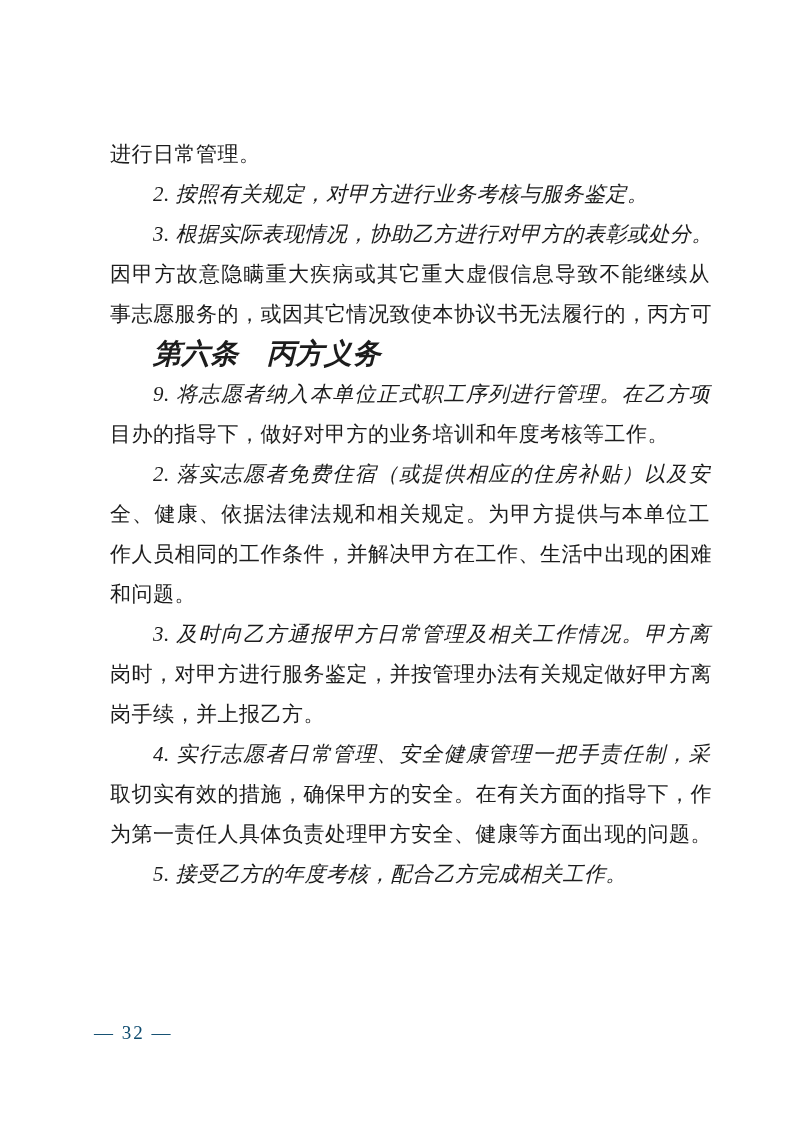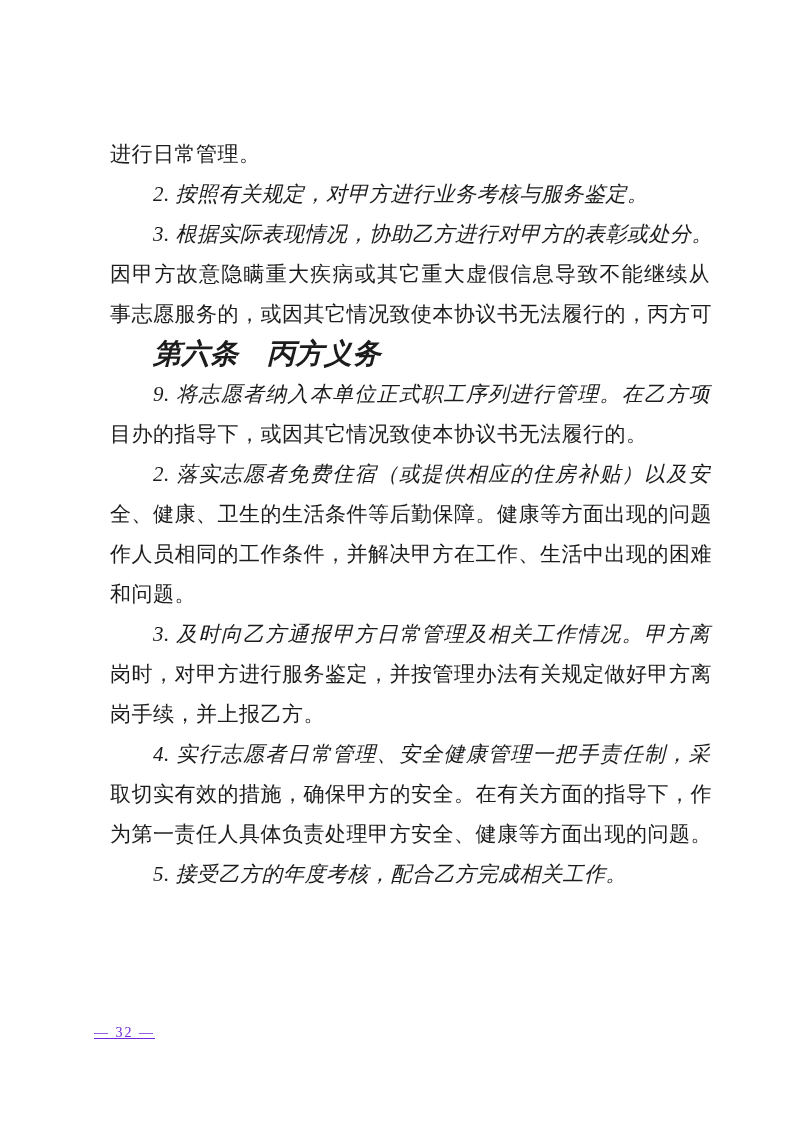--- a/index.html
+++ b/index.html
@@ -40,43 +40,42 @@
   }
   .heading {
     font-family: "Liberation Sans", "DejaVu Sans", sans-serif;
     font-weight: bold;
     font-size: 28px;
   }
   .folio {
     position: absolute;
     left: 94px;
     top: 1018px;
-    font-size: 14px;
+    font-size: 19px;
     line-height: 30px;
     letter-spacing: 2px;
-    color: #6d28d9;
+    color: #0c4a6e;
     font-family: "Liberation Serif", "DejaVu Serif", serif;
-    text-decoration: underline;
   }
 </style>
 </head>
 <body>
 
 <div class="page">
   <div class="content">
     <div class="line">进行日常管理。</div>
     <div class="line indent">2. 按照有关规定，对甲方进行业务考核与服务鉴定。</div>
     <div class="line indent">3. 根据实际表现情况，协助乙方进行对甲方的表彰或处分。</div>
     <div class="line fill">因甲方故意隐瞒重大疾病或其它重大虚假信息导致不能继续从</div>
     <div class="line fill">事志愿服务的，或因其它情况致使本协议书无法履行的，丙方可</div>
     <div class="line indent heading">第六条　丙方义务</div>
     <div class="line indent fill">9. 将志愿者纳入本单位正式职工序列进行管理。在乙方项</div>
-    <div class="line">目办的指导下，或因其它情况致使本协议书无法履行的。</div>
+    <div class="line">目办的指导下，做好对甲方的业务培训和年度考核等工作。</div>
     <div class="line indent fill">2. 落实志愿者免费住宿（或提供相应的住房补贴）以及安</div>
-    <div class="line fill">全、健康、卫生的生活条件等后勤保障。健康等方面出现的问题</div>
+    <div class="line fill">全、健康、依据法律法规和相关规定。为甲方提供与本单位工</div>
     <div class="line fill">作人员相同的工作条件，并解决甲方在工作、生活中出现的困难</div>
     <div class="line">和问题。</div>
     <div class="line indent fill">3. 及时向乙方通报甲方日常管理及相关工作情况。甲方离</div>
     <div class="line fill">岗时，对甲方进行服务鉴定，并按管理办法有关规定做好甲方离</div>
     <div class="line">岗手续，并上报乙方。</div>
     <div class="line indent fill">4. 实行志愿者日常管理、安全健康管理一把手责任制，采</div>
     <div class="line fill">取切实有效的措施，确保甲方的安全。在有关方面的指导下，作</div>
     <div class="line">为第一责任人具体负责处理甲方安全、健康等方面出现的问题。</div>
     <div class="line indent">5. 接受乙方的年度考核，配合乙方完成相关工作。</div>
   </div>

